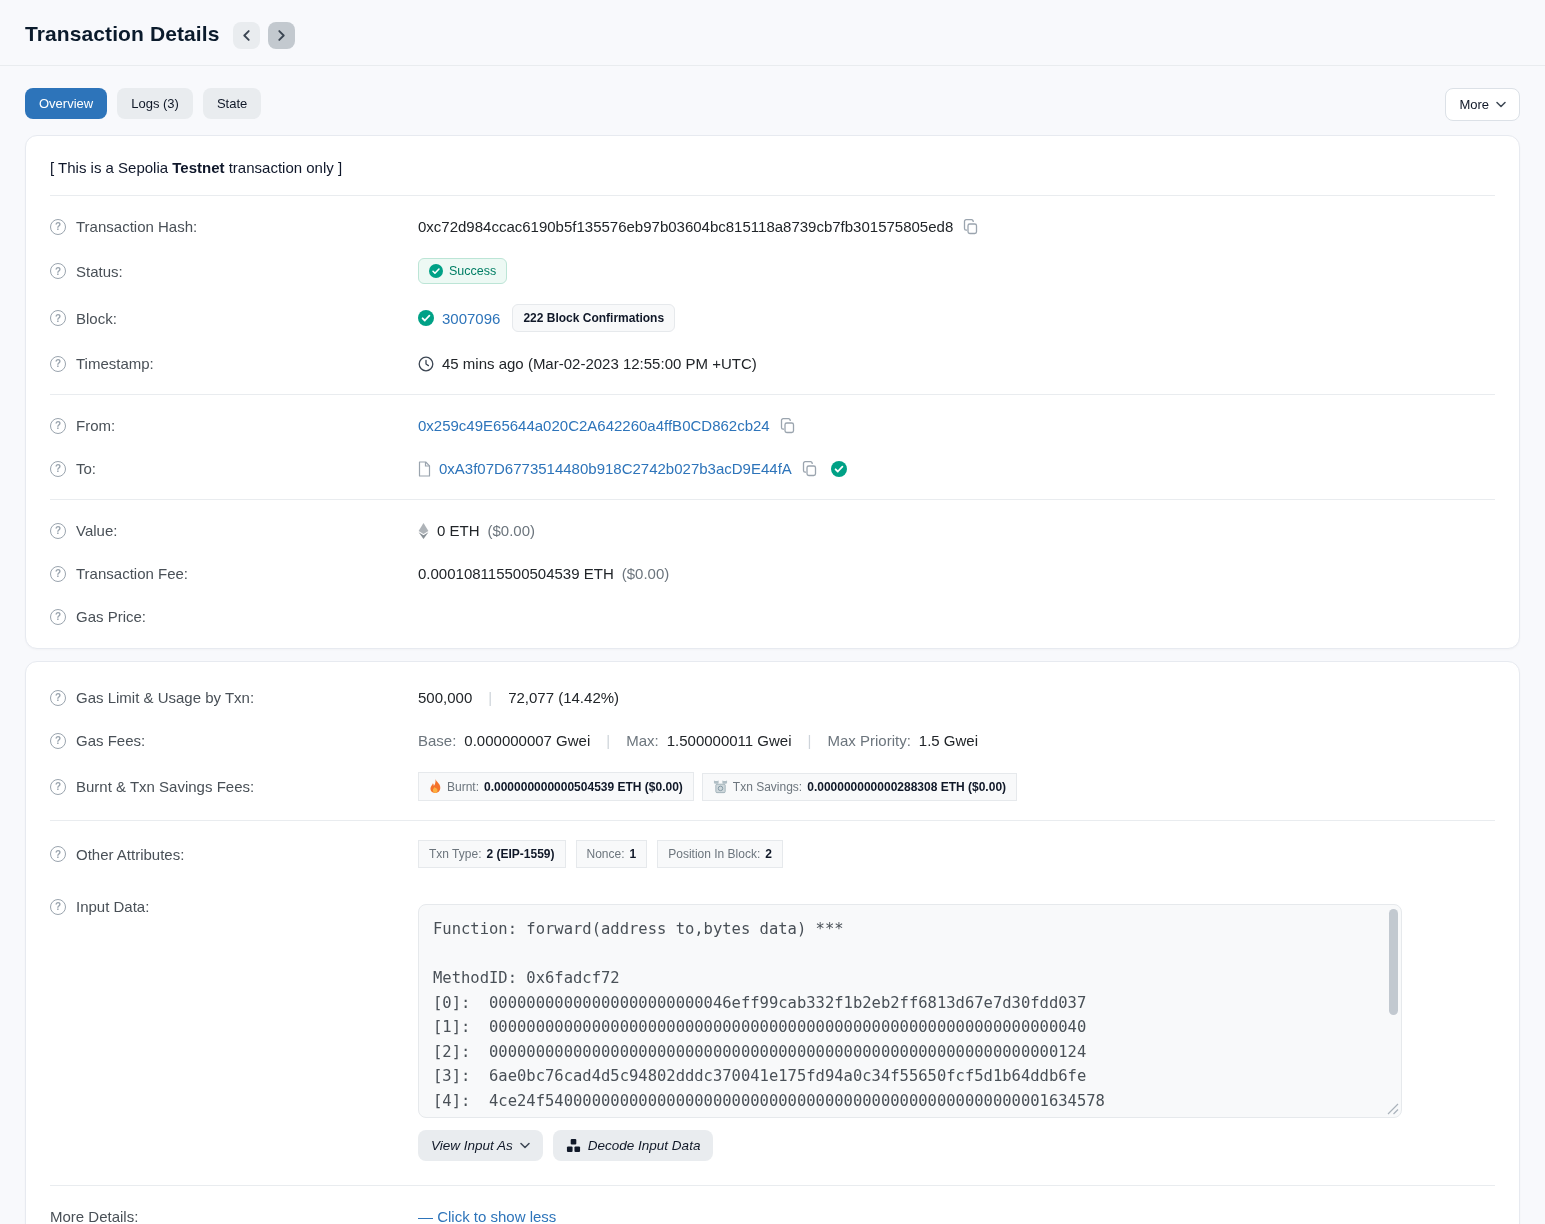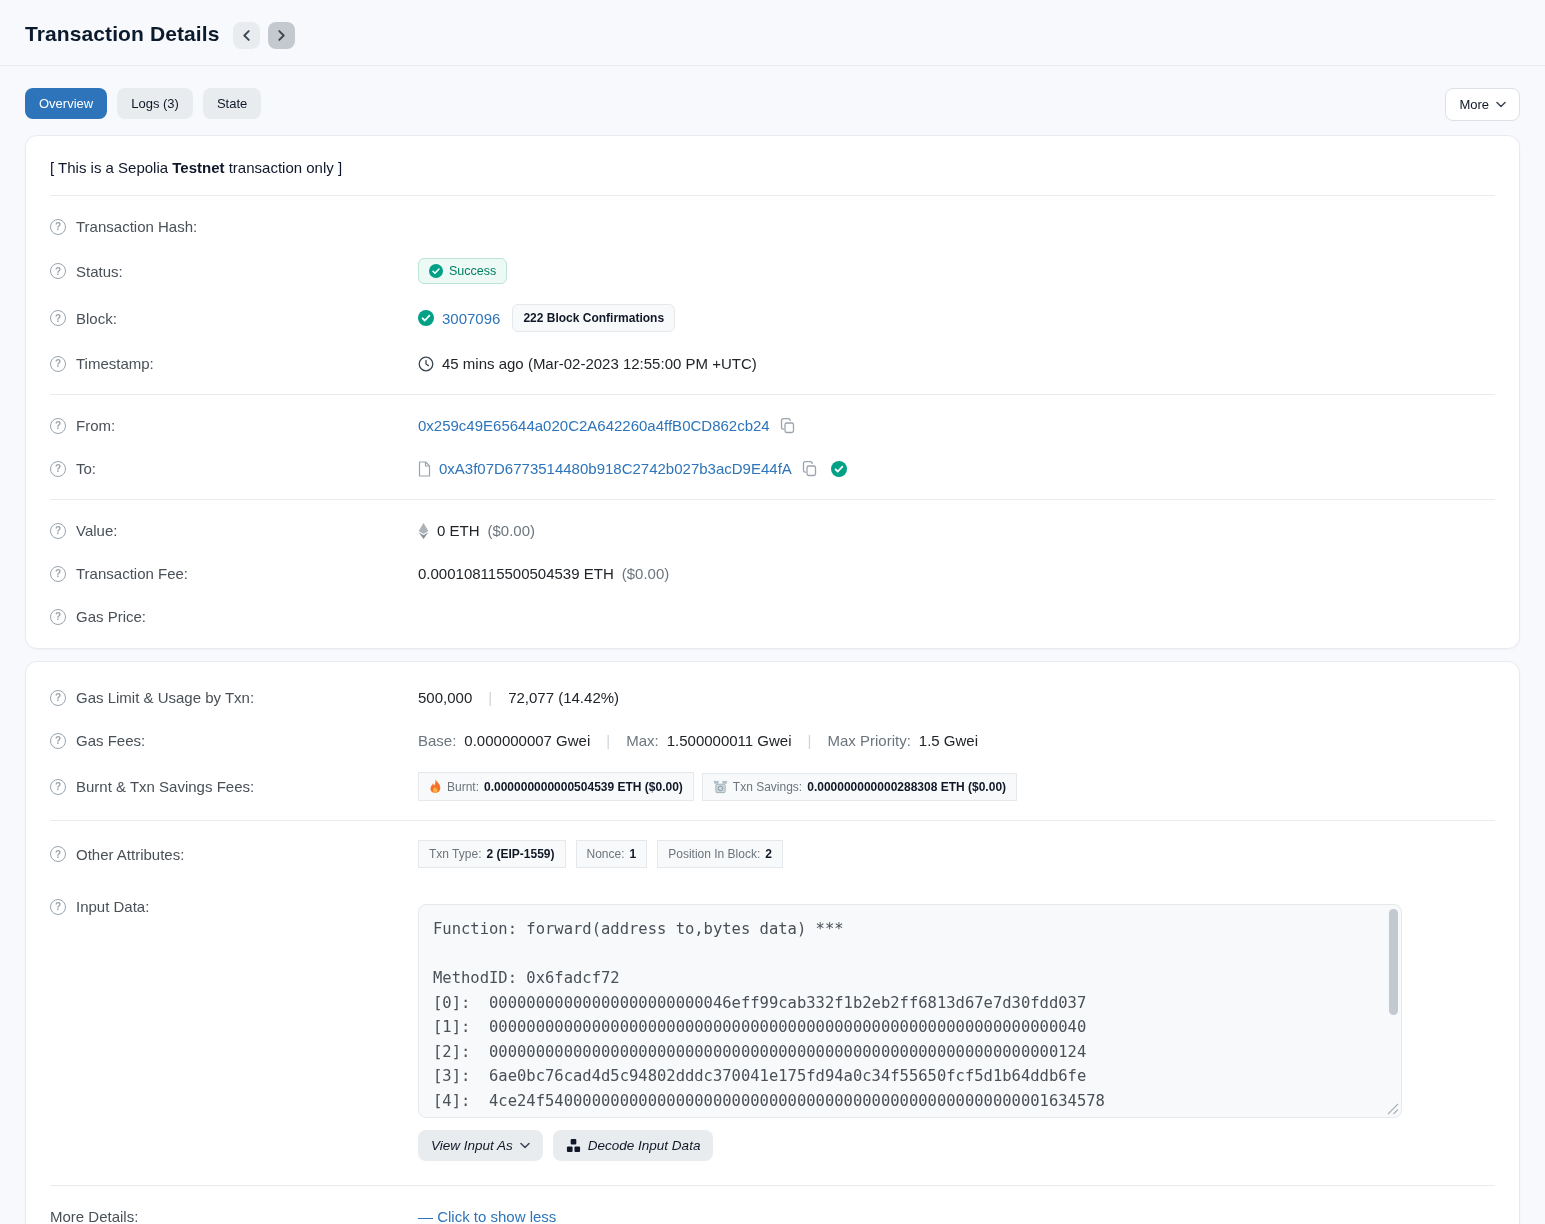--- a/index.html
+++ b/index.html
@@ -114,20 +114,31 @@
   <section class="card">
 
     <div class="warning"><span>[ This is a Sepolia </span><b>Testnet</b><span> transaction only ]</span></div>
 
     <hr class="card-divider">
 
     <div class="row">
       <div class="row-label">
         <span class="qicon">?</span>
         <span>Transaction Hash:</span>
+      </div>
+      <div class="row-value">
+        <span>0xc72d984ccac6190b5f135576eb97b03604bc815118a8739cb7fb301575805ed8</span>
+        <button class="iconbtn">
+          <span>
+            <svg width="15" height="16" viewBox="0 0 15 16" fill="none" stroke="#9aa4ae" stroke-width="1.3">
+                <rect x="5" y="5" width="8.5" height="9.5" rx="1.8"></rect>
+                <path d="M10.2 3V2.3A1.6 1.6 0 0 0 8.6.7H3.1A1.6 1.6 0 0 0 1.5 2.3v7.2A1.6 1.6 0 0 0 3.1 11.1h.9"></path>
+              </svg>
+          </span>
+        </button>
       </div>
     </div>
 
     <div class="row">
       <div class="row-label">
         <span class="qicon">?</span>
         <span>Status:</span>
       </div>
       <div class="row-value">
         <span class="badge-success">

